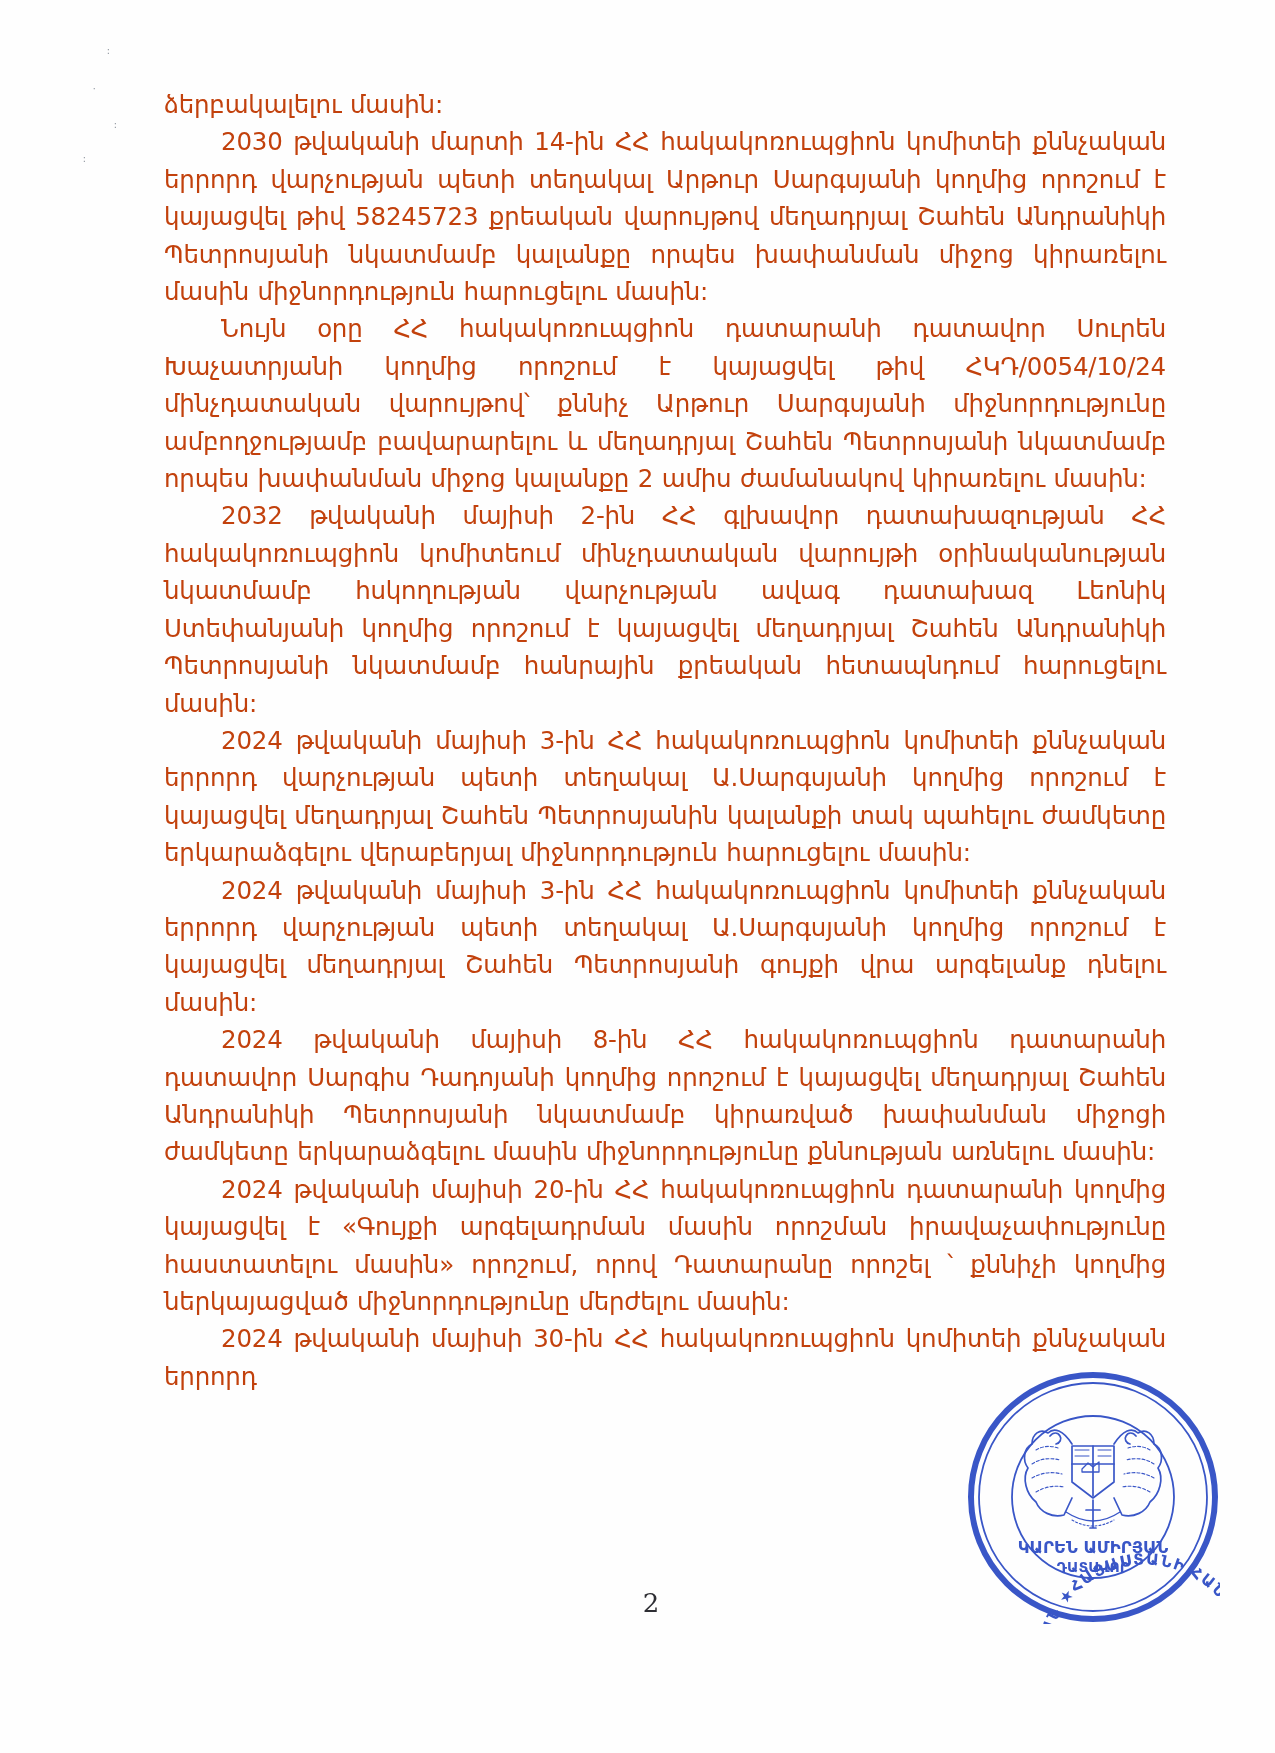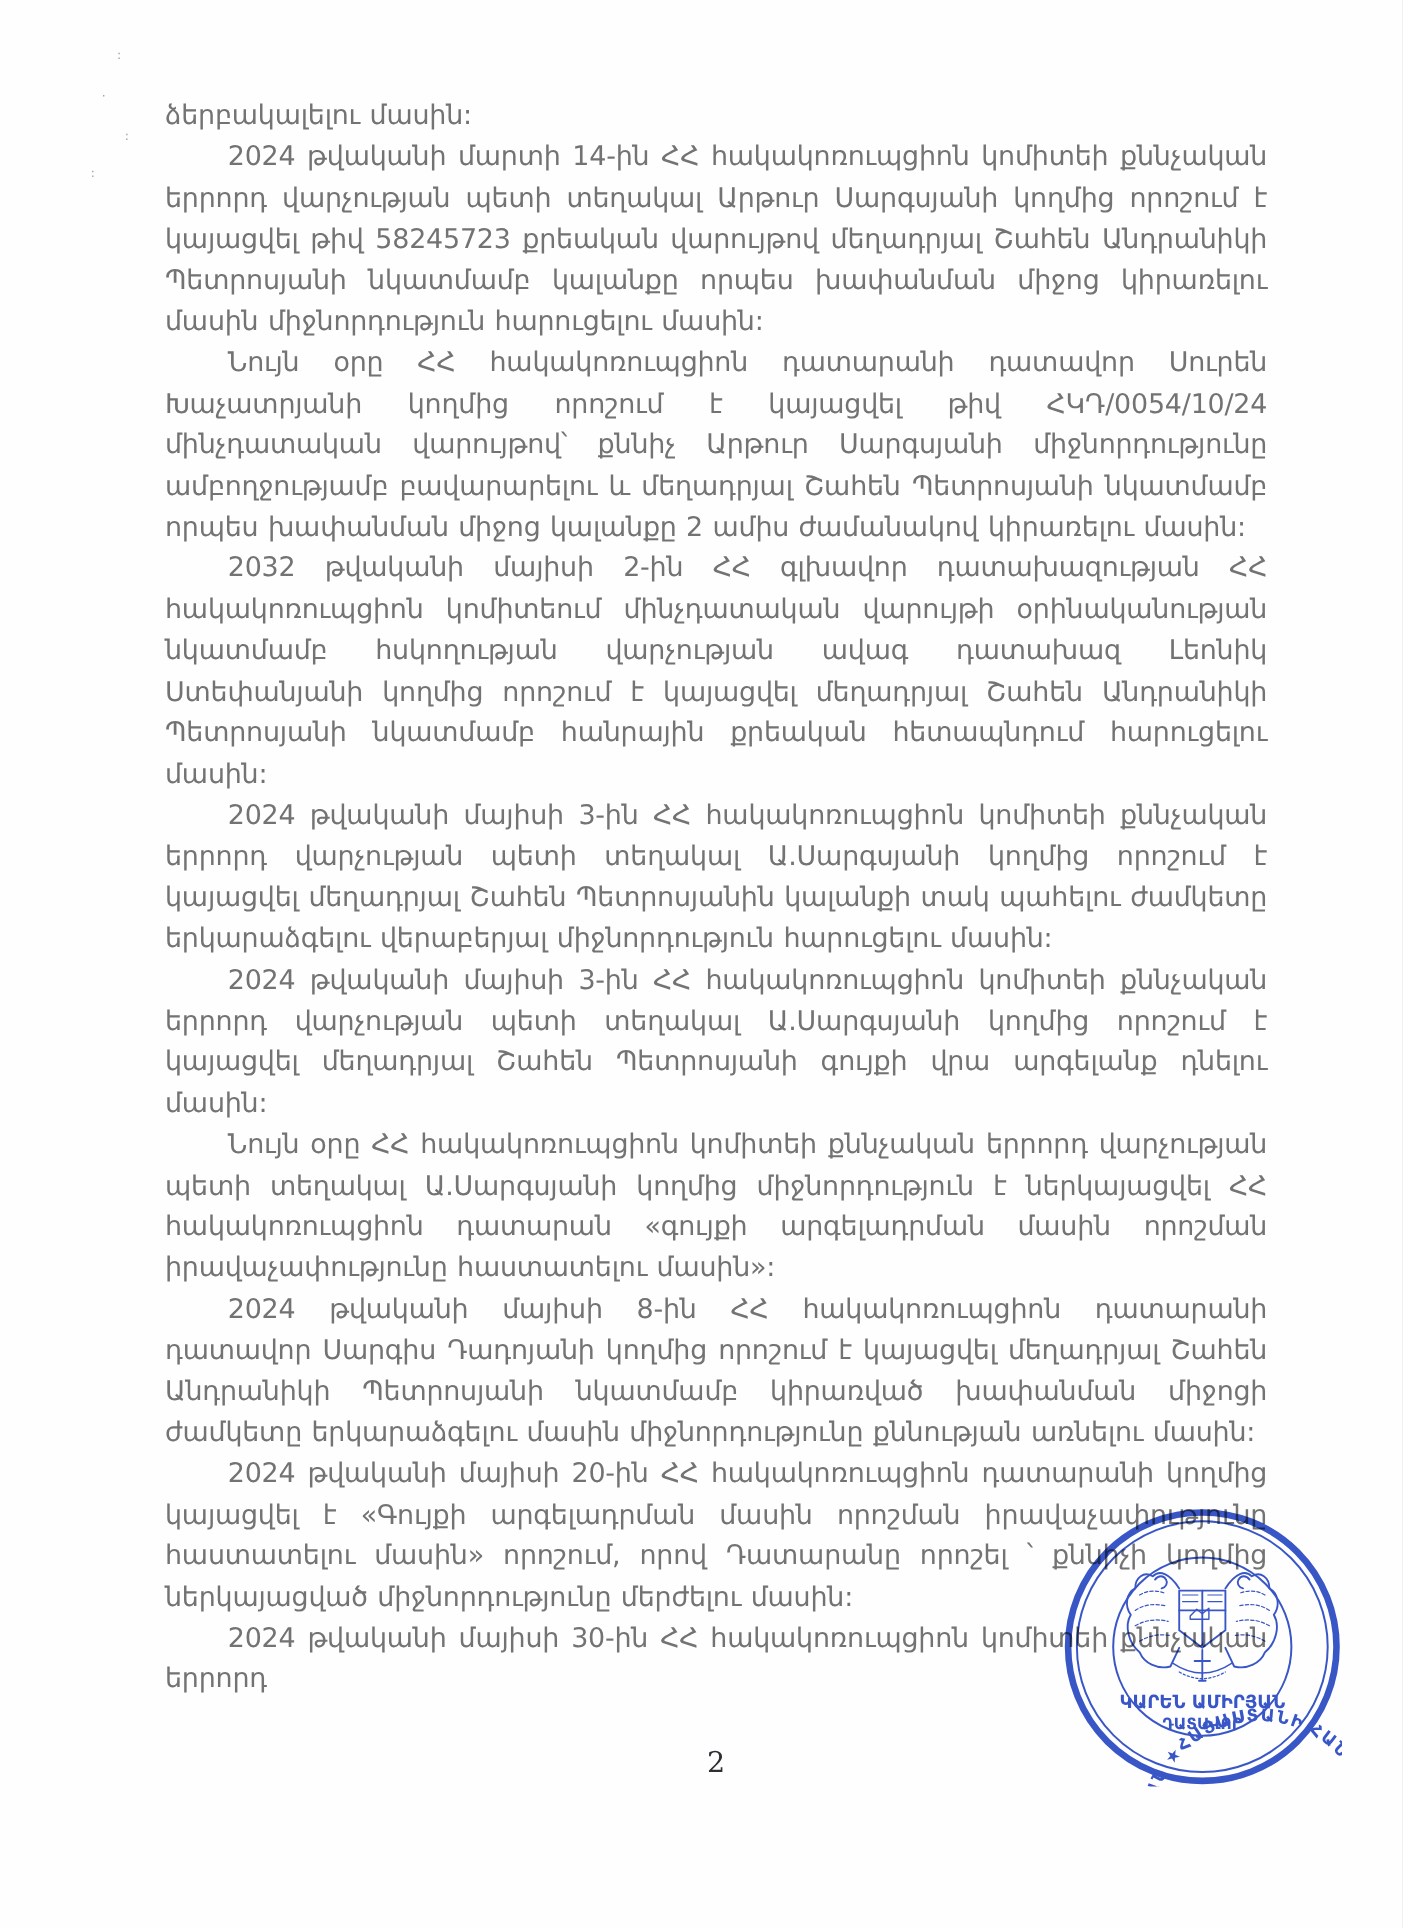--- a/index.html
+++ b/index.html
@@ -6,22 +6,22 @@
   .page{
     position:relative;
     width:1275px;height:1753px;
     margin:0 auto;
     background:#fefefe;
     font-family:"DejaVu Sans","Liberation Sans",sans-serif;
     overflow:hidden;
   }
   .text-block{
     position:absolute;
-    left:150px;top:86px;width:1002px;
-    color:#737373;
+    left:164px;top:86px;width:1002px;
+    color:#c2410c;
     font-size:24.5px;
     line-height:37.4px;
     text-align:justify;
     letter-spacing:-0.2px;
     word-spacing:1px;
   }
   .text-block p{margin:0;text-indent:57px;}
   .text-block p.no-indent{text-indent:0;}
   .page-number{
     position:absolute;
@@ -52,26 +52,25 @@
 
 <div class="page">
 
   <span class="artifact" style="left:106px;top:42px;">:</span>
   <span class="artifact" style="left:92px;top:80px;">·</span>
   <span class="artifact" style="left:113px;top:116px;">:</span>
   <span class="artifact" style="left:82px;top:150px;">:</span>
 
   <div class="text-block">
     <p class="no-indent">ձերբակալելու մասին:</p>
-    <p>2024 թվականի մարտի 14-ին ՀՀ հակակոռուպցիոն կոմիտեի քննչական երրորդ վարչության պետի տեղակալ Արթուր Սարգսյանի կողմից որոշում է կայացվել թիվ 58245723 քրեական վարույթով մեղադրյալ Շահեն Անդրանիկի Պետրոսյանի նկատմամբ կալանքը որպես խափանման միջոց կիրառելու մասին միջնորդություն հարուցելու մասին:</p>
+    <p>2030 թվականի մարտի 14-ին ՀՀ հակակոռուպցիոն կոմիտեի քննչական երրորդ վարչության պետի տեղակալ Արթուր Սարգսյանի կողմից որոշում է կայացվել թիվ 58245723 քրեական վարույթով մեղադրյալ Շահեն Անդրանիկի Պետրոսյանի նկատմամբ կալանքը որպես խափանման միջոց կիրառելու մասին միջնորդություն հարուցելու մասին:</p>
     <p>Նույն օրը ՀՀ հակակոռուպցիոն դատարանի դատավոր Սուրեն Խաչատրյանի կողմից որոշում է կայացվել թիվ ՀԿԴ/0054/10/24 մինչդատական վարույթով՝ քննիչ Արթուր Սարգսյանի միջնորդությունը ամբողջությամբ բավարարելու և  մեղադրյալ Շահեն Պետրոսյանի նկատմամբ որպես խափանման միջոց կալանքը 2 ամիս ժամանակով կիրառելու մասին:</p>
     <p>2032 թվականի մայիսի 2-ին ՀՀ գլխավոր դատախազության ՀՀ հակակոռուպցիոն կոմիտեում մինչդատական վարույթի օրինականության նկատմամբ հսկողության վարչության ավագ դատախազ Լեոնիկ Ստեփանյանի կողմից որոշում է կայացվել մեղադրյալ Շահեն Անդրանիկի Պետրոսյանի նկատմամբ հանրային քրեական հետապնդում հարուցելու մասին:</p>
     <p>2024 թվականի մայիսի 3-ին ՀՀ հակակոռուպցիոն կոմիտեի քննչական երրորդ վարչության պետի տեղակալ Ա.Սարգսյանի կողմից որոշում է կայացվել մեղադրյալ Շահեն Պետրոսյանին կալանքի տակ  պահելու ժամկետը երկարաձգելու վերաբերյալ միջնորդություն հարուցելու մասին:</p>
     <p>2024 թվականի մայիսի 3-ին ՀՀ հակակոռուպցիոն կոմիտեի քննչական երրորդ վարչության պետի տեղակալ Ա.Սարգսյանի կողմից որոշում է կայացվել մեղադրյալ Շահեն Պետրոսյանի գույքի վրա արգելանք դնելու մասին:</p>
-    <p>Նույն օրը ՀՀ հակակոռուպցիոն կոմիտեի քննչական երրորդ վարչության պետի տեղակալ Ա.Սարգսյանի կողմից միջնորդություն է ներկայացվել ՀՀ հակակոռուպցիոն դատարան «գույքի արգելադրման մասին որոշման իրավաչափությունը հաստատելու մասին»:</p>
     <p>2024 թվականի մայիսի 8-ին ՀՀ հակակոռուպցիոն դատարանի դատավոր Սարգիս Դադոյանի կողմից որոշում է կայացվել մեղադրյալ Շահեն Անդրանիկի Պետրոսյանի նկատմամբ կիրառված խափանման միջոցի ժամկետը երկարաձգելու մասին միջնորդությունը քննության առնելու մասին:</p>
     <p>2024 թվականի մայիսի 20-ին ՀՀ հակակոռուպցիոն դատարանի կողմից կայացվել է «Գույքի արգելադրման մասին որոշման իրավաչափությունը հաստատելու մասին» որոշում, որով Դատարանը որոշել ՝ քննիչի կողմից ներկայացված միջնորդությունը մերժելու մասին:</p>
     <p>2024 թվականի մայիսի 30-ին ՀՀ հակակոռուպցիոն կոմիտեի քննչական երրորդ</p>
   </div>
 
   <div class="stamp">
     <svg viewBox="0 0 254 254" xmlns="http://www.w3.org/2000/svg">
       <g stroke="#2a49c4" fill="none">
         <circle cx="127" cy="127" r="122" stroke-width="6"></circle>
         <circle cx="127" cy="127" r="114" stroke-width="1.8"></circle>

